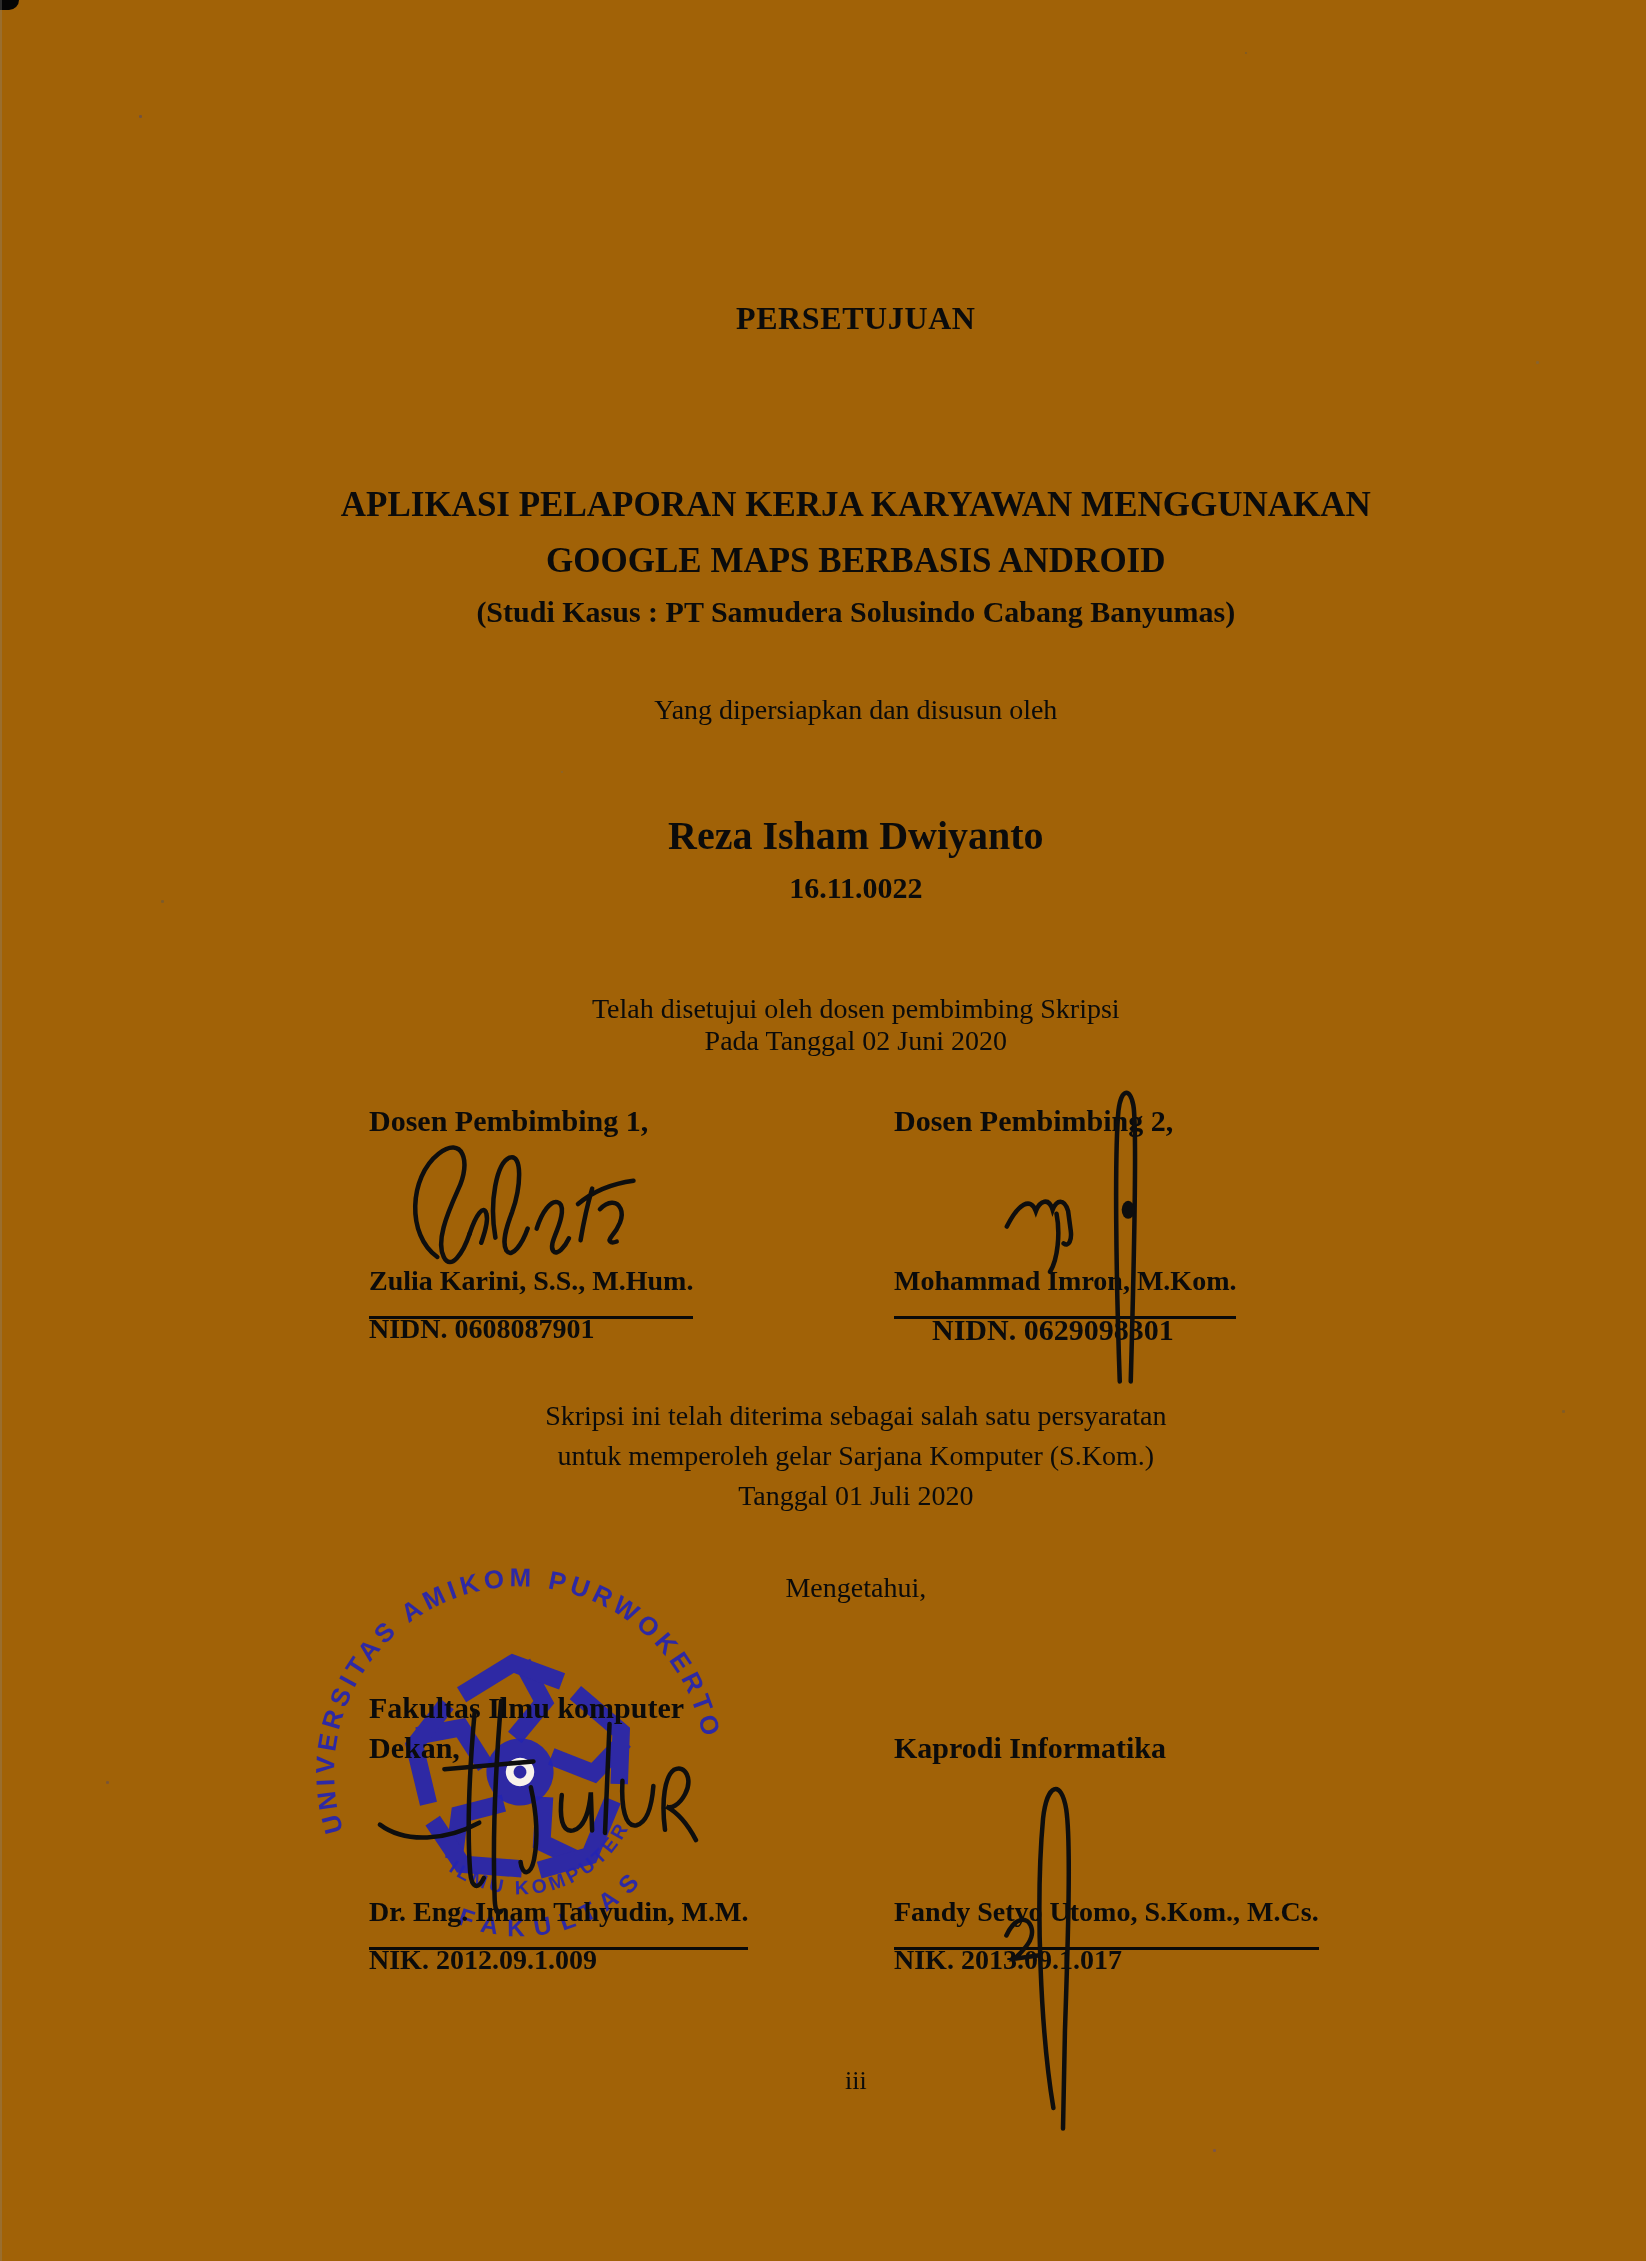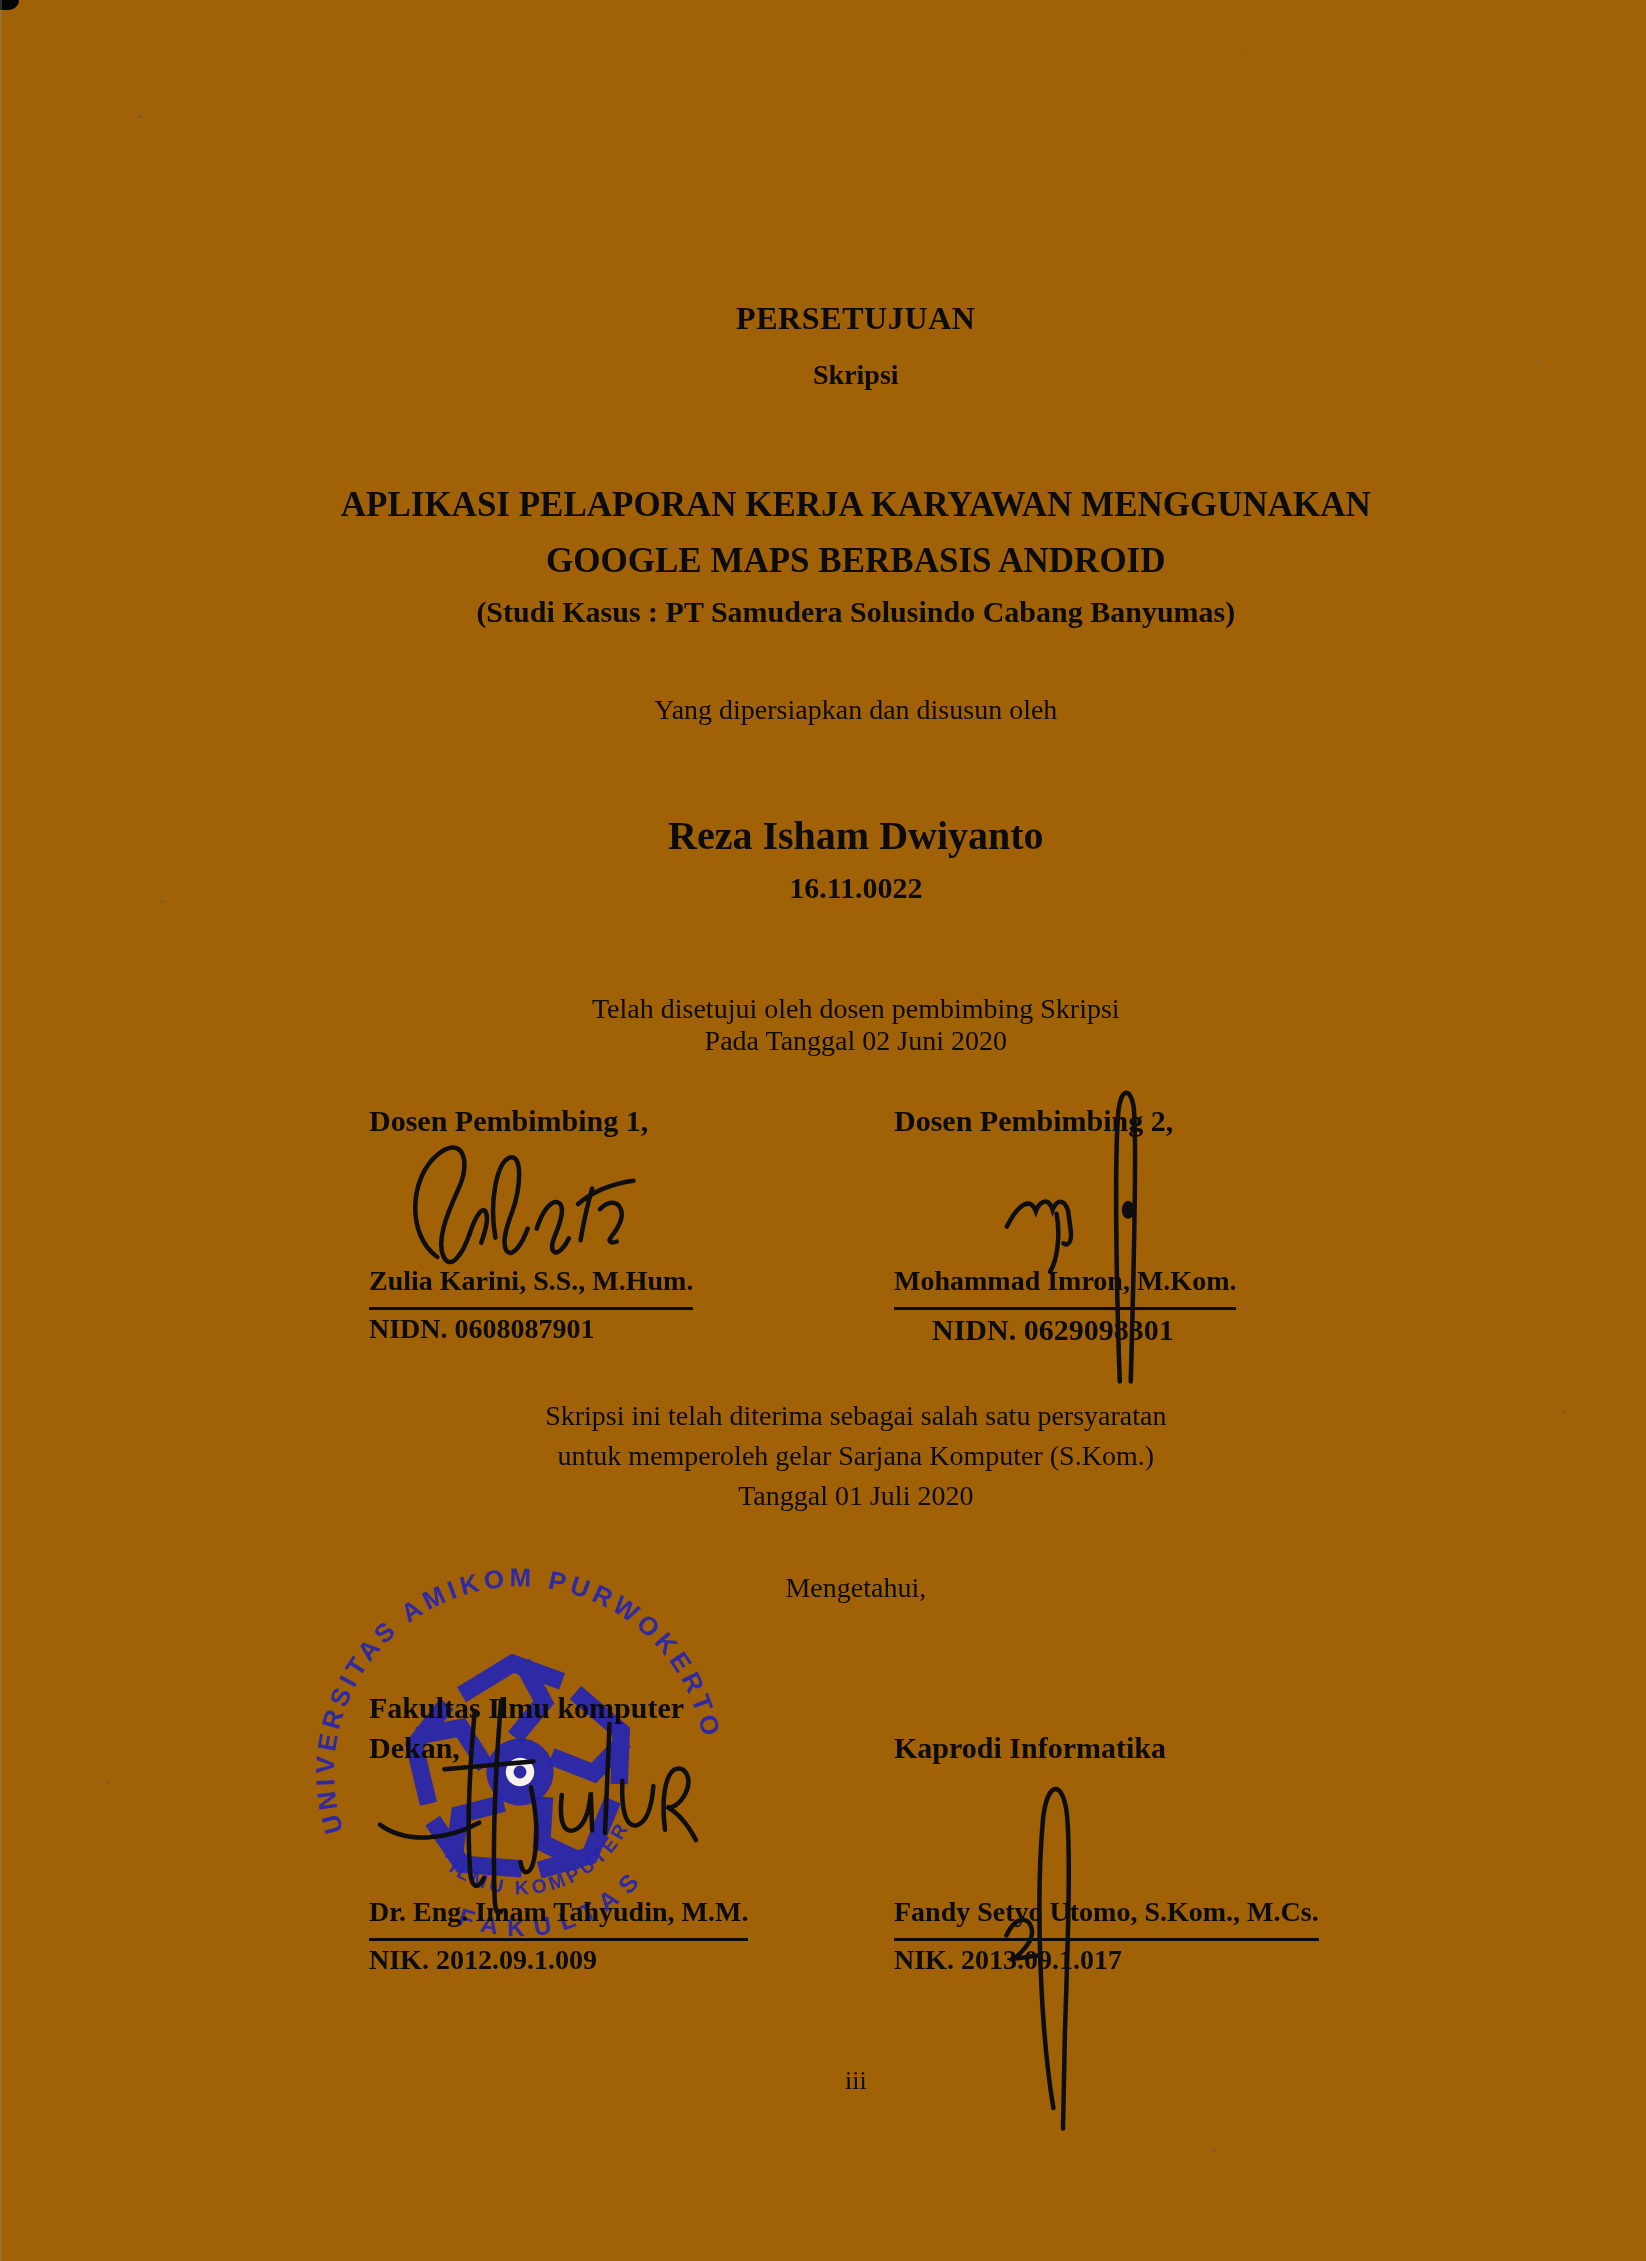--- a/index.html
+++ b/index.html
@@ -7,21 +7,21 @@
     position:relative;
     width:1647px;height:2261px;
     background:#a16207;
     font-family:"Liberation Serif","DejaVu Serif",serif;
     color:#0b0b0b;
     overflow:hidden;
   }
   .abs{position:absolute;}
   .ctr{left:84px;right:19.4px;text-align:center;}
   .b{font-weight:bold;}
-  .u{display:inline-block;border-bottom:3.2px solid #0a0a0a;padding-bottom:10px;}
+  .u{display:inline-block;border-bottom:3.2px solid #0a0a0a;padding-bottom:19px;}
   .sig{position:absolute;z-index:3;}
   .sig svg{display:block;}
   .stamp-wrap{position:absolute;z-index:1;}
   .txt{z-index:2;}
   .speck{position:absolute;border-radius:50%;z-index:0;}
   .edge-left{position:absolute;left:0;top:0;width:1.9px;height:2261px;background:#8a8a8a;opacity:.30;z-index:4;}
   .edge-right{position:absolute;right:0;top:0;width:1.3px;height:2261px;background:#777;opacity:.25;z-index:4;}
   .corner{position:absolute;left:0;top:0;width:19.4px;height:10.3px;background:#050505;border-bottom-right-radius:14px;z-index:4;}
 </style>
 </head>
@@ -35,21 +35,20 @@
   <div class="speck" style="left:139px;top:115px;width:2.6px;height:2.6px;background:#44447a;opacity:.5;"></div>
   <div class="speck" style="left:1245px;top:52px;width:1.9px;height:1.9px;background:#555;opacity:.5;"></div>
   <div class="speck" style="left:1536px;top:361px;width:2.6px;height:2.6px;background:#666;opacity:.4;"></div>
   <div class="speck" style="left:161px;top:900px;width:2.6px;height:2.6px;background:#555;opacity:.45;"></div>
   <div class="speck" style="left:1562px;top:1410px;width:2.6px;height:2.6px;background:#555;opacity:.4;"></div>
   <div class="speck" style="left:106px;top:1781px;width:2.6px;height:2.6px;background:#44447a;opacity:.4;"></div>
   <div class="speck" style="left:1213px;top:2149px;width:2.6px;height:2.6px;background:#4444aa;opacity:.4;"></div>
   <div class="speck" style="left:561px;top:771px;width:1.9px;height:1.9px;background:#666;opacity:.4;"></div>
 
   <div class="abs ctr b txt" style="top:300px;font-size:32px;letter-spacing:0.6px;">PERSETUJUAN</div>
-  <div class="abs ctr b txt" style="top:359px;font-size:28px;">Skripsi</div>
 
   <div class="abs ctr b txt" style="top:541px;font-size:35px;">GOOGLE MAPS BERBASIS ANDROID</div>
   <div class="abs ctr b txt" style="top:485px;font-size:35px;">APLIKASI PELAPORAN KERJA KARYAWAN MENGGUNAKAN</div>
   <div class="abs ctr b txt" style="top:595px;font-size:30px;">(Studi Kasus : PT Samudera Solusindo Cabang Banyumas)</div>
 
   <div class="abs ctr txt" style="top:694px;font-size:28px;">Yang dipersiapkan dan disusun oleh</div>
 
   <div class="abs ctr b txt" style="top:812px;font-size:40px;">Reza Isham Dwiyanto</div>
   <div class="abs ctr b txt" style="top:871px;font-size:30px;">16.11.0022</div>
 

